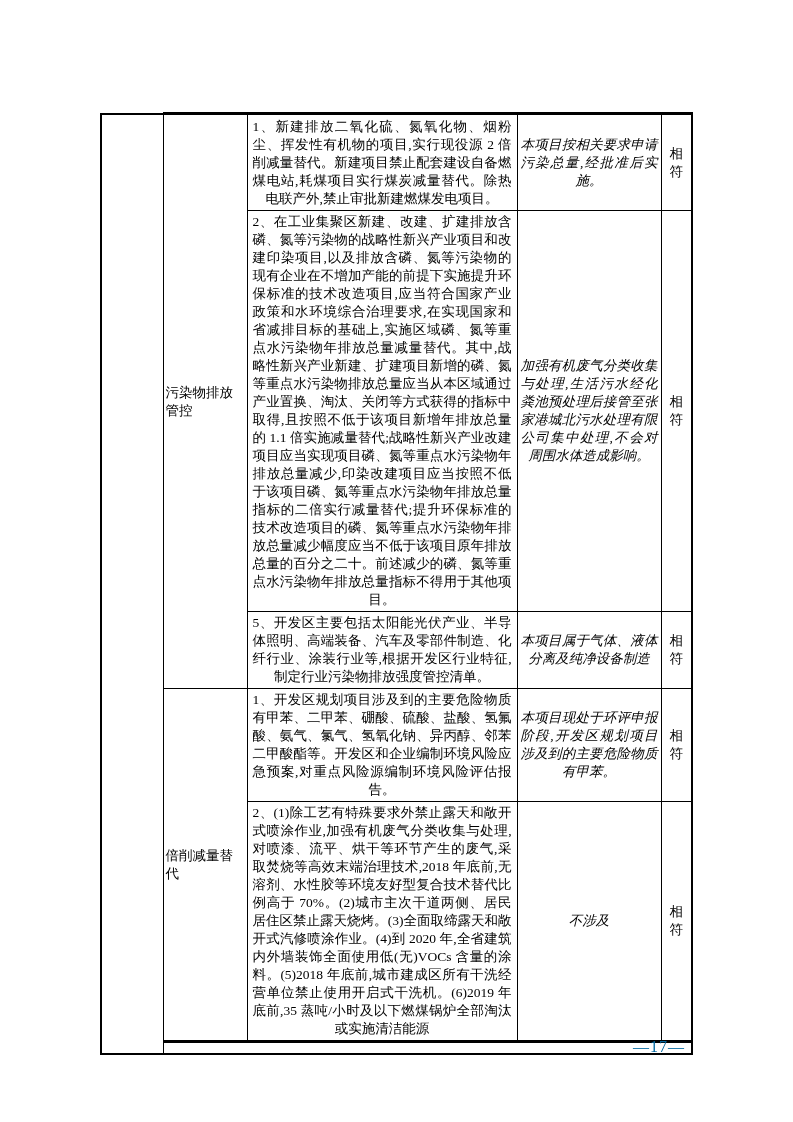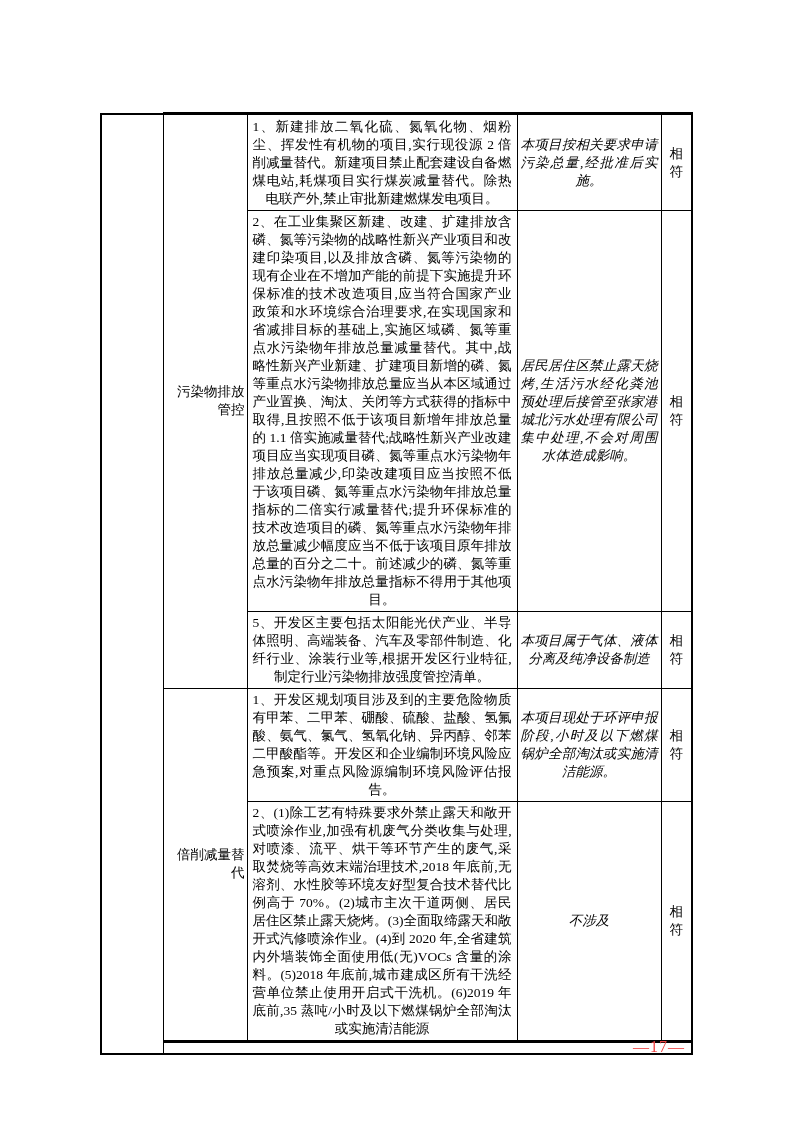--- a/index.html
+++ b/index.html
@@ -42,22 +42,21 @@
   }
   td.cell-cmp {
     padding: 2px 3px;
     text-align: justify;
     text-align-last: center;
     text-justify: inter-character;
     font-style: italic;
   }
   td.cell-label {
     padding: 2px 2px;
-    text-align: right;
-    font-family: Liberation Mono, monospace;
+    text-align: left;
   }
   td.cell-check {
     padding: 2px 8px;
     text-align: center;
     word-break: break-all;
   }
   td.cell-category {
     padding: 0;
   }
   
@@ -69,21 +68,21 @@
     border-left: 1px solid #000;
     height: 10px;
     padding: 0;
   }
   .page-number {
     position: absolute;
     top: 1038px;
     right: 108px;
     font-size: 16px;
     letter-spacing: 1px;
-    color: #ef4444;
+    color: #0369a1;
   }
 </style>
 </head>
 <body>
 
 <div class="page">
 
   <table class="doc-table">
     <colgroup>
       <col style="width:62px">
@@ -95,32 +94,32 @@
     <tbody>
       <tr class="first-row" style="height:97px">
         <td class="cell-category" rowspan="6"></td>
         <td class="cell-label thick-top" rowspan="3">污染物排放管控</td>
         <td class="cell-req thick-top">1、新建排放二氧化硫、氮氧化物、烟粉尘、挥发性有机物的项目,实行现役源 2 倍削减量替代。新建项目禁止配套建设自备燃煤电站,耗煤项目实行煤炭减量替代。除热电联产外,禁止审批新建燃煤发电项目。</td>
         <td class="cell-cmp thick-top">本项目按相关要求申请污染总量,经批准后实施。</td>
         <td class="cell-check thick-top">相符</td>
       </tr>
       <tr style="height:386px">
         <td class="cell-req">2、在工业集聚区新建、改建、扩建排放含磷、氮等污染物的战略性新兴产业项目和改建印染项目,以及排放含磷、氮等污染物的现有企业在不增加产能的前提下实施提升环保标准的技术改造项目,应当符合国家产业政策和水环境综合治理要求,在实现国家和省减排目标的基础上,实施区域磷、氮等重点水污染物年排放总量减量替代。其中,战略性新兴产业新建、扩建项目新增的磷、氮等重点水污染物排放总量应当从本区域通过产业置换、淘汰、关闭等方式获得的指标中取得,且按照不低于该项目新增年排放总量的 1.1 倍实施减量替代;战略性新兴产业改建项目应当实现项目磷、氮等重点水污染物年排放总量减少,印染改建项目应当按照不低于该项目磷、氮等重点水污染物年排放总量指标的二倍实行减量替代;提升环保标准的技术改造项目的磷、氮等重点水污染物年排放总量减少幅度应当不低于该项目原年排放总量的百分之二十。前述减少的磷、氮等重点水污染物年排放总量指标不得用于其他项目。</td>
-        <td class="cell-cmp">居民居住区禁止露天烧烤,生活污水经化粪池预处理后接管至张家港城北污水处理有限公司集中处理,不会对周围水体造成影响。</td>
+        <td class="cell-cmp">加强有机废气分类收集与处理,生活污水经化粪池预处理后接管至张家港城北污水处理有限公司集中处理,不会对周围水体造成影响。</td>
         <td class="cell-check">相符</td>
       </tr>
       <tr style="height:68px">
         <td class="cell-req">5、开发区主要包括太阳能光伏产业、半导体照明、高端装备、汽车及零部件制造、化纤行业、涂装行业等,根据开发区行业特征,制定行业污染物排放强度管控清单。</td>
         <td class="cell-cmp">本项目属于气体、液体分离及纯净设备制造</td>
         <td class="cell-check">相符</td>
       </tr>
       <tr style="height:105px">
         <td class="cell-label" rowspan="2">倍削减量替代</td>
         <td class="cell-req">1、开发区规划项目涉及到的主要危险物质有甲苯、二甲苯、硼酸、硫酸、盐酸、氢氟酸、氨气、氯气、氢氧化钠、异丙醇、邻苯二甲酸酯等。开发区和企业编制环境风险应急预案,对重点风险源编制环境风险评估报告。</td>
-        <td class="cell-cmp">本项目现处于环评申报阶段,小时及以下燃煤锅炉全部淘汰或实施清洁能源。</td>
+        <td class="cell-cmp">本项目现处于环评申报阶段,开发区规划项目涉及到的主要危险物质有甲苯。</td>
         <td class="cell-check">相符</td>
       </tr>
       <tr style="height:225px">
         <td class="cell-req">2、(1)除工艺有特殊要求外禁止露天和敞开式喷涂作业,加强有机废气分类收集与处理,对喷漆、流平、烘干等环节产生的废气,采取焚烧等高效末端治理技术,2018 年底前,无溶剂、水性胶等环境友好型复合技术替代比例高于 70%。(2)城市主次干道两侧、居民居住区禁止露天烧烤。(3)全面取缔露天和敞开式汽修喷涂作业。(4)到 2020 年,全省建筑内外墙装饰全面使用低(无)VOCs 含量的涂料。(5)2018 年底前,城市建成区所有干洗经营单位禁止使用开启式干洗机。(6)2019 年底前,35 蒸吨/小时及以下燃煤锅炉全部淘汰或实施清洁能源</td>
         <td class="cell-cmp">不涉及</td>
         <td class="cell-check">相符</td>
       </tr>
       <tr>
         <td class="cut-cell" colspan="4"></td>
       </tr>

